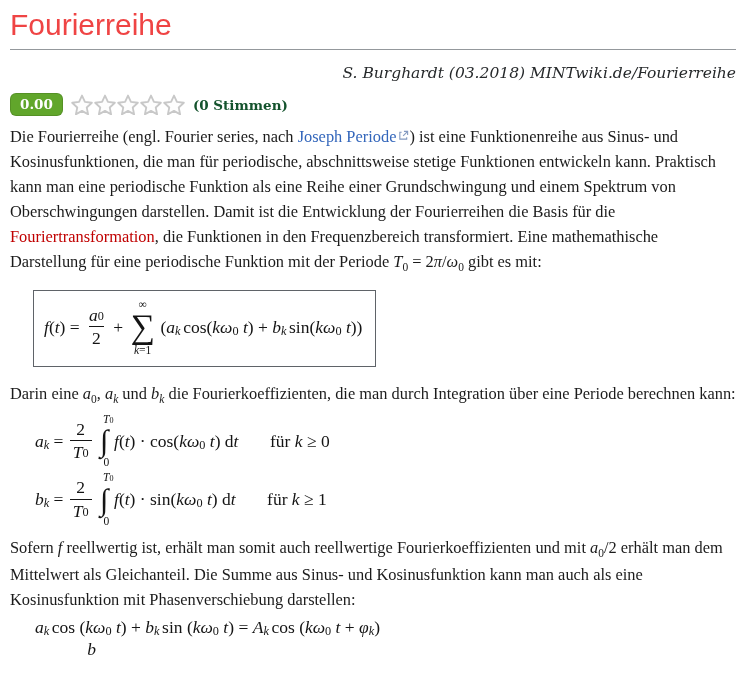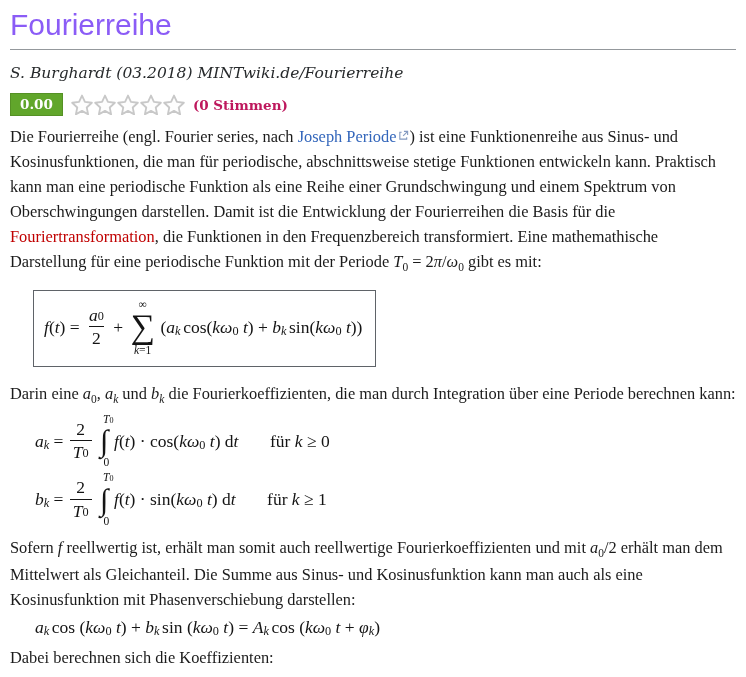--- a/index.html
+++ b/index.html
@@ -1,31 +1,31 @@
 <!DOCTYPE html>
 <html style="--badge-green: #61a62b; --link-blue: #3366bb; --link-red: #c00000; --star-outline: #c8c8c8; --rule-gray: #94989c;"><head>
 <meta charset="utf-8">
 <style>
   html,body{margin:0;padding:0;}
   body{width:746px;height:677px;overflow:hidden;background:#ffffff;color:#1b1b1b;}
   .page{padding:6px 10px 0 10px;}
 
   h1{font-family:"Liberation Sans",sans-serif;font-size:30px;font-weight:400;
-     color:#8b5cf6;margin:2px 0 7px 0;letter-spacing:0;}
+     color:#ef4444;margin:2px 0 7px 0;letter-spacing:0;}
   hr.title-rule{border:none;border-top:1px solid var(--rule-gray,#94989c);margin:0 0 14px 0;}
 
   .byline{font-family:"DejaVu Serif",serif;font-style:italic;font-size:15.5px;
-     color:#26292b;margin:0 0 11px 0;}
+     color:#26292b;margin:0 0 11px 0;text-align:right;}
 
   .rating{display:flex;align-items:center;gap:8px;margin:0 0 2px 0;}
   .badge{background:var(--badge-green,#61a62b);border:1px solid rgba(0,0,0,0.12);
-     border-radius:0;color:#fff;font-family:"DejaVu Serif",serif;font-weight:bold;
+     border-radius:6px;color:#fff;font-family:"DejaVu Serif",serif;font-weight:bold;
      font-size:13.5px;padding:2px 9px 3px 9px;}
   .stars{display:inline-flex;gap:1px;align-items:center;}
-  .votes{font-family:"DejaVu Serif",serif;font-weight:bold;font-size:13.5px;color:#be185d;}
+  .votes{font-family:"DejaVu Serif",serif;font-weight:bold;font-size:13.5px;color:#14532d;}
 
   p{font-family:"Liberation Serif",serif;font-size:16.4px;line-height:25px;
     margin:7px 0 5px 0;color:#1b1b1b;}
   a{text-decoration:none;cursor:pointer;}
   a.blue{color:var(--link-blue,#3366bb);}
   a.red{color:var(--link-red,#c00000);}
   .extlink{margin-left:2px;vertical-align:1px;}
 
   
   .imath{font-family:Liberation Serif, serif;white-space:nowrap;}
@@ -199,21 +199,20 @@
       <span class="it">kω</span>
       <span class="sb r">0</span>
       <span class="msp" style="width: 0.25em;"></span>
       <span class="it">t</span>
       <span class="tx"> + </span>
       <span class="it">φ</span>
       <span class="sb">k</span>
       <span class="tx">)</span>
     </div>
 
-  <p>Dabei berechnen sich die Koeffizienten:</p>
 
   <div class="dmath disp">
       <span class="msp" style="width: 1.2em;"></span>
       <span class="msp" style="width: 1.2em;"></span>
       <span class="msp" style="width: 0.3em;"></span>
       <span class="frac"><span class="fn"><span class="it">b</span></span></span>
     </div>
 
 </div>
 

